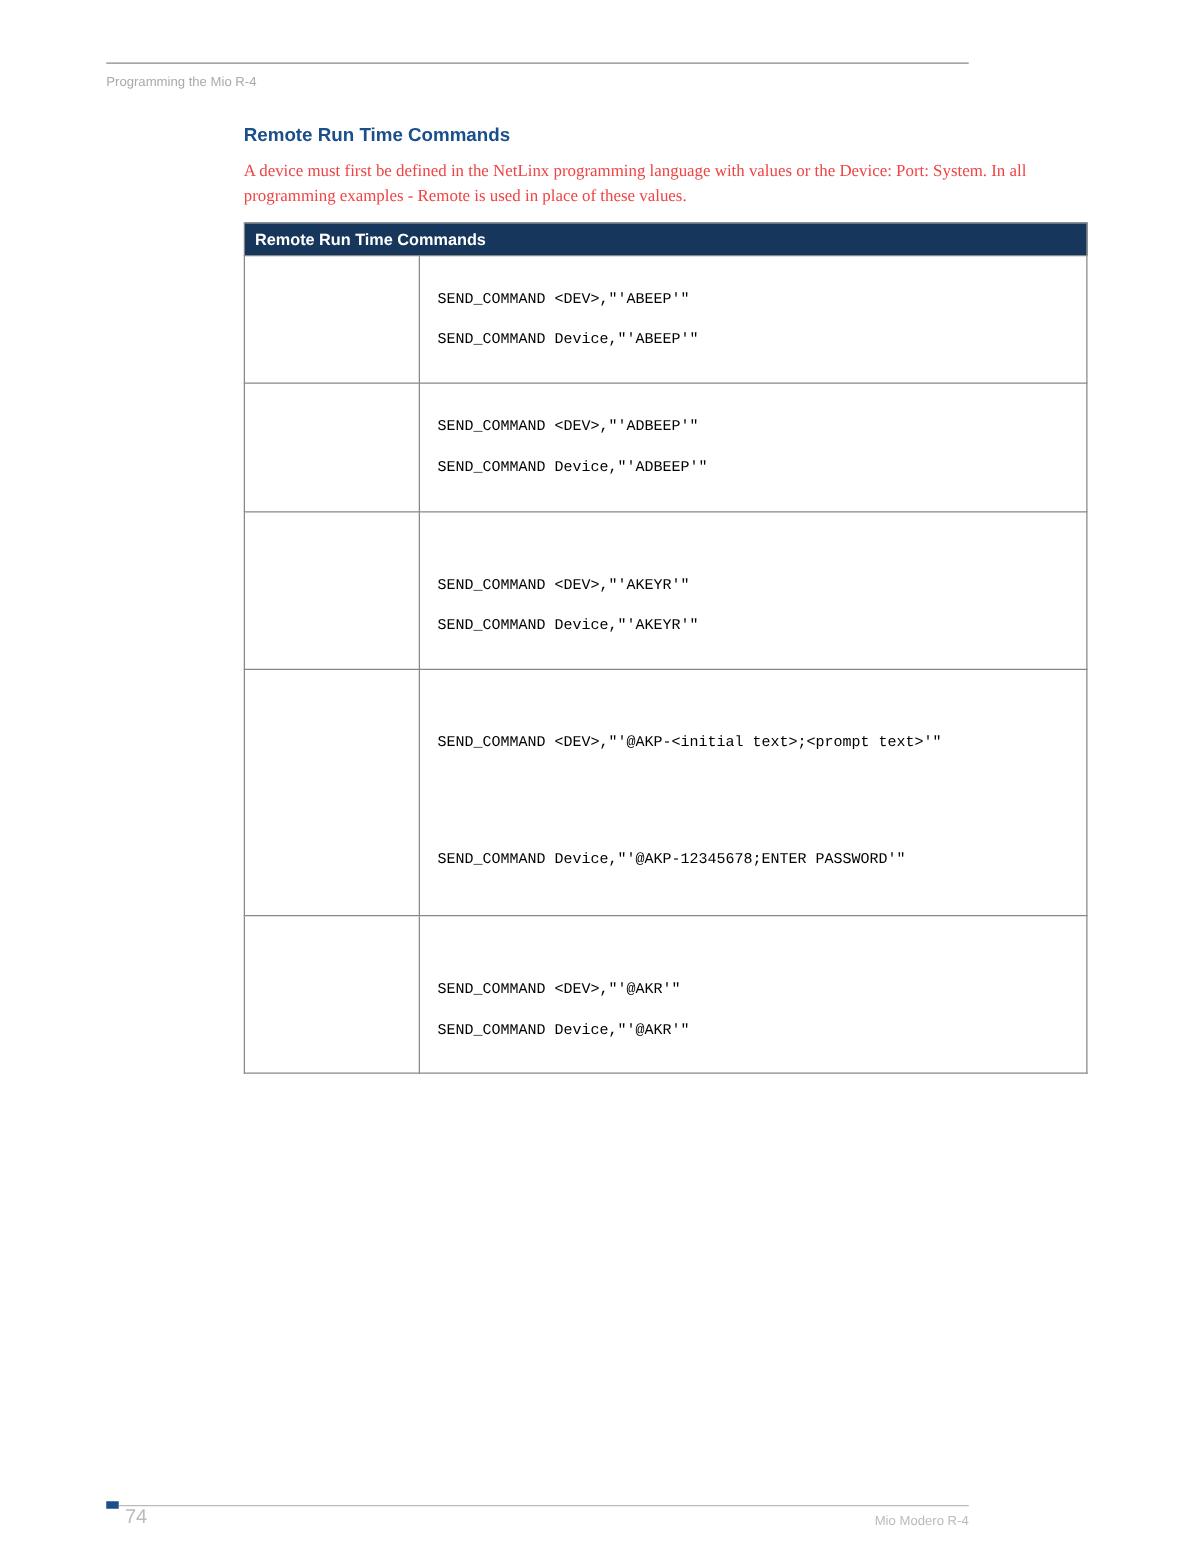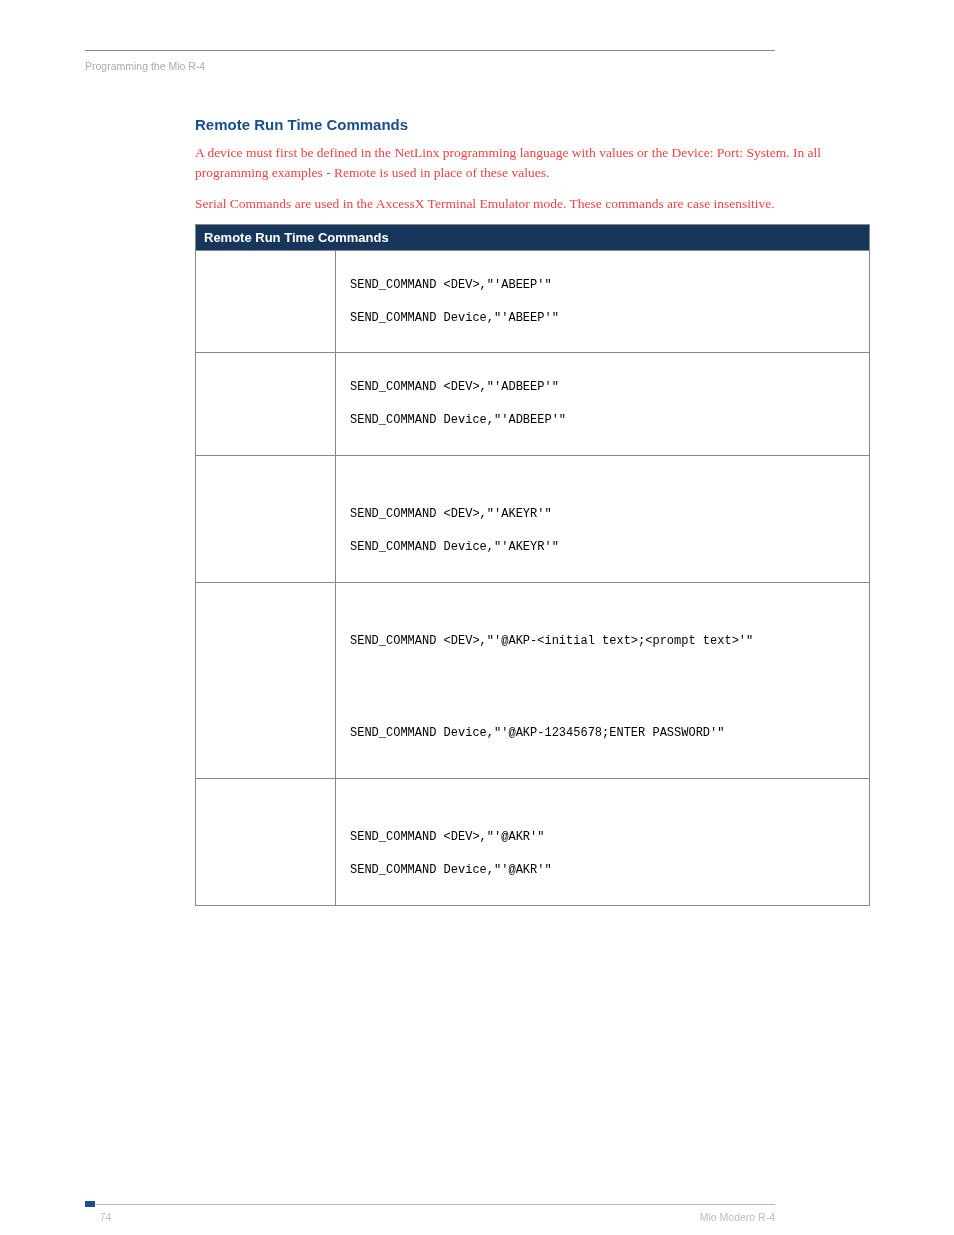--- a/index.html
+++ b/index.html
@@ -28,21 +28,21 @@
   .header-text {
     position: absolute;
     top: 60px;
     left: 85px;
     font-family: Arial, Helvetica, sans-serif;
     font-size: 10.5px;
     color: #aaa;
   }
   .content {
     position: absolute;
-    top: 116px;
+    top: 100px;
     left: 195px;
     width: 675px;
   }
   .section-heading {
     font-family: Arial, Helvetica, sans-serif;
     font-weight: bold;
     color: #1a4f8a;
     font-size: 15px;
     margin-bottom: 10px;
   }
@@ -104,21 +104,21 @@
     flex: 1;
     height: 1px;
     background: #bbb;
     margin-top: 1px;
   }
   .footer-left {
     position: absolute;
     bottom: 12px;
     left: 100px;
     font-family: Arial, Helvetica, sans-serif;
-    font-size: 10px;
+    font-size: 16px;
     color: #bbb;
   }
   .footer-right {
     position: absolute;
     bottom: 12px;
     right: 85px;
     font-family: Arial, Helvetica, sans-serif;
     font-size: 10.5px;
     color: #bbb;
     margin-left: 44px;
@@ -127,21 +127,20 @@
 </head>
 <body>
 
 <div class="page">
   <div class="top-rule"></div>
   <div class="header-text">Programming the Mio R-4</div>
 
   <div class="content">
     <div class="section-heading">Remote Run Time Commands</div>
     <p class="body-para">A device must first be defined in the NetLinx programming language with values or the Device: Port: System. In all programming examples - Remote is used in place of these values.</p>
-    <p class="body-para">Serial Commands are used in the AxcessX Terminal Emulator mode. These commands are case insensitive.</p>
 
     <table class="cmd-table">
       <tbody>
           <tr>
         <th class="table-title" colspan="2">Remote Run Time Commands</th>
       </tr>
 
       <tr>
         <td class="col-left"></td>
         <td>

